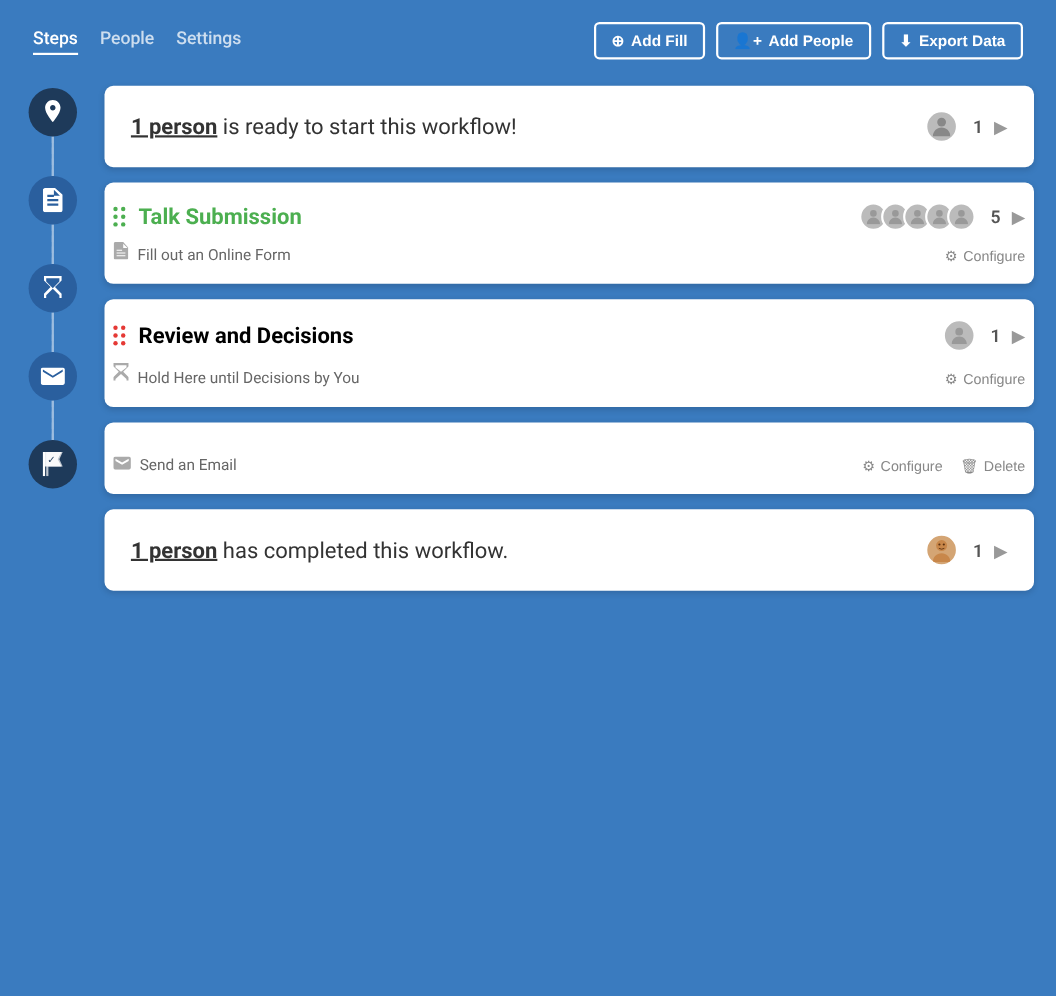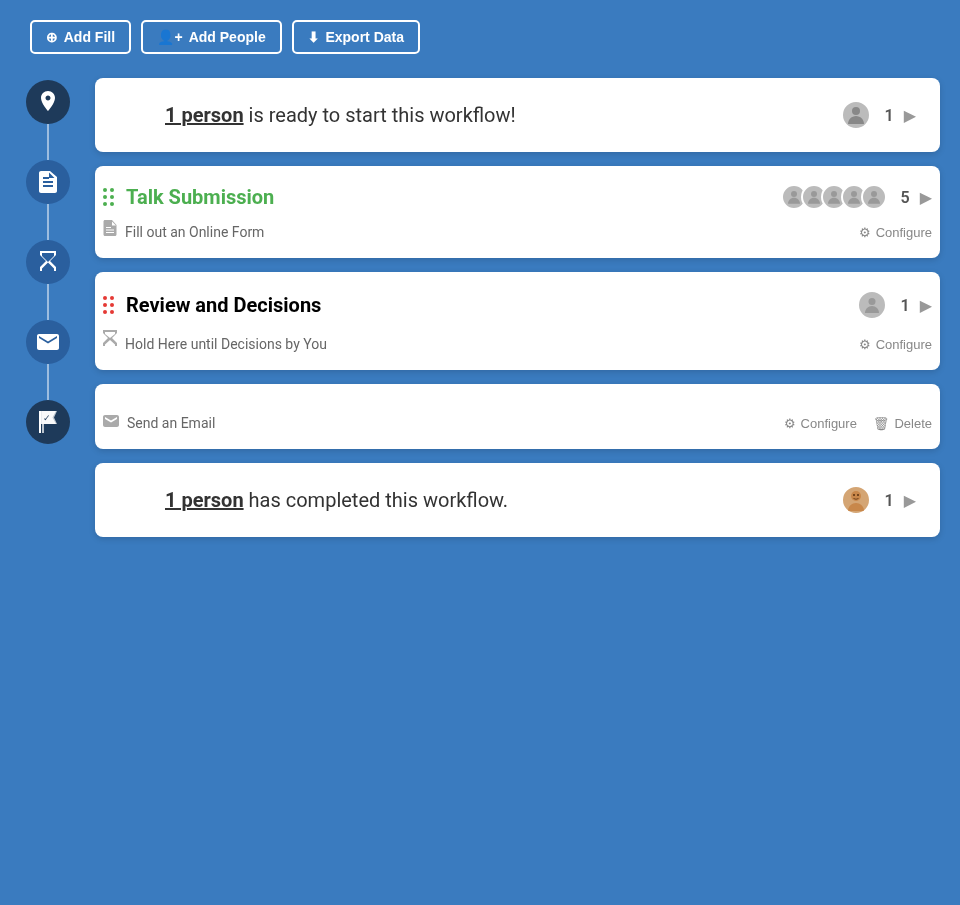--- a/index.html
+++ b/index.html
@@ -253,21 +253,20 @@
       font-size: 13px;
       cursor: pointer;
       background: none;
       border: none;
     }
 
     .workflow-status-text {
       font-size: 20px;
       font-weight: 400;
       color: #333;
-      margin-left: 46px;
     }
 
     .workflow-status-text strong {
       font-weight: 700;
       text-decoration: underline;
     }
 
     
     .multi-avatars {
       display: flex;
@@ -295,20 +294,25 @@
       flex-direction: column;
       align-items: center;
     }
 
   </style>
 </head>
 <body>
 
 <div class="page-header">
   <div class="nav-bar">
+    <div class="nav-tabs">
+      <a class="nav-tab active">Steps</a>
+      <a class="nav-tab">People</a>
+      <a class="nav-tab">Settings</a>
+    </div>
     <div class="nav-actions">
       <button class="btn">
         <span>⊕</span>
         <span>Add Fill</span>
       </button>
       <button class="btn">
         <span>👤+</span>
         <span>Add People</span>
       </button>
       <button class="btn">

